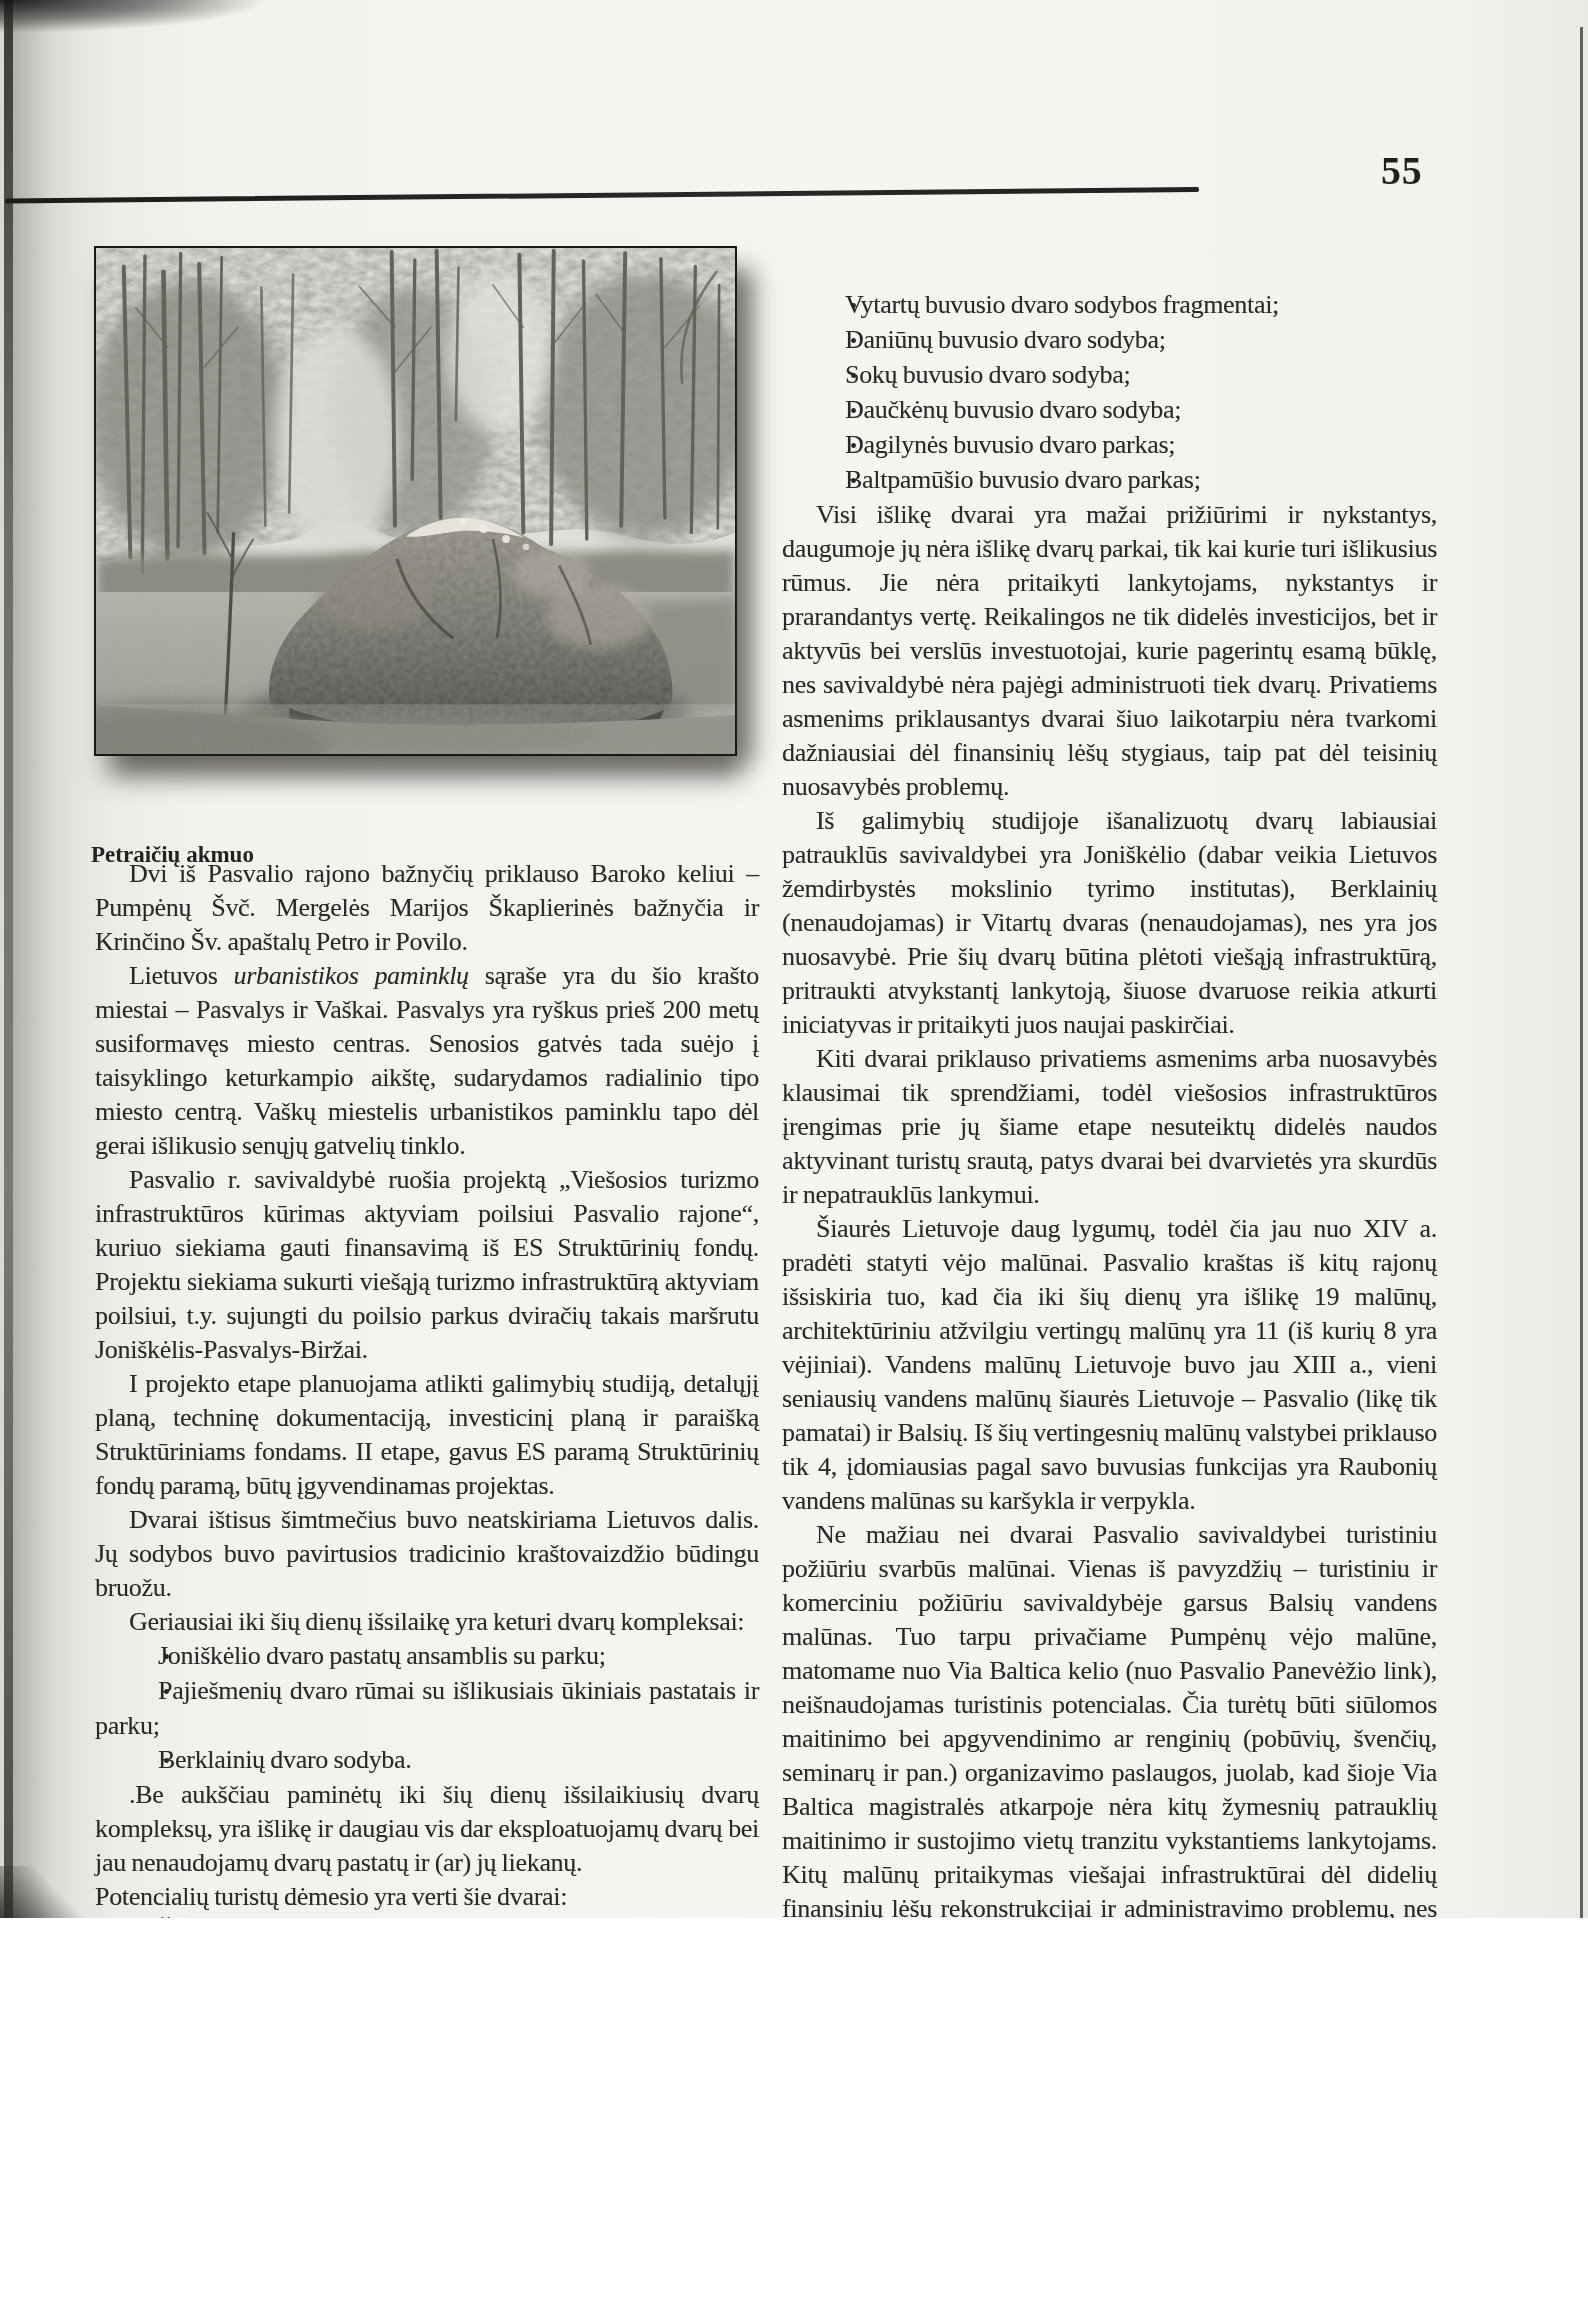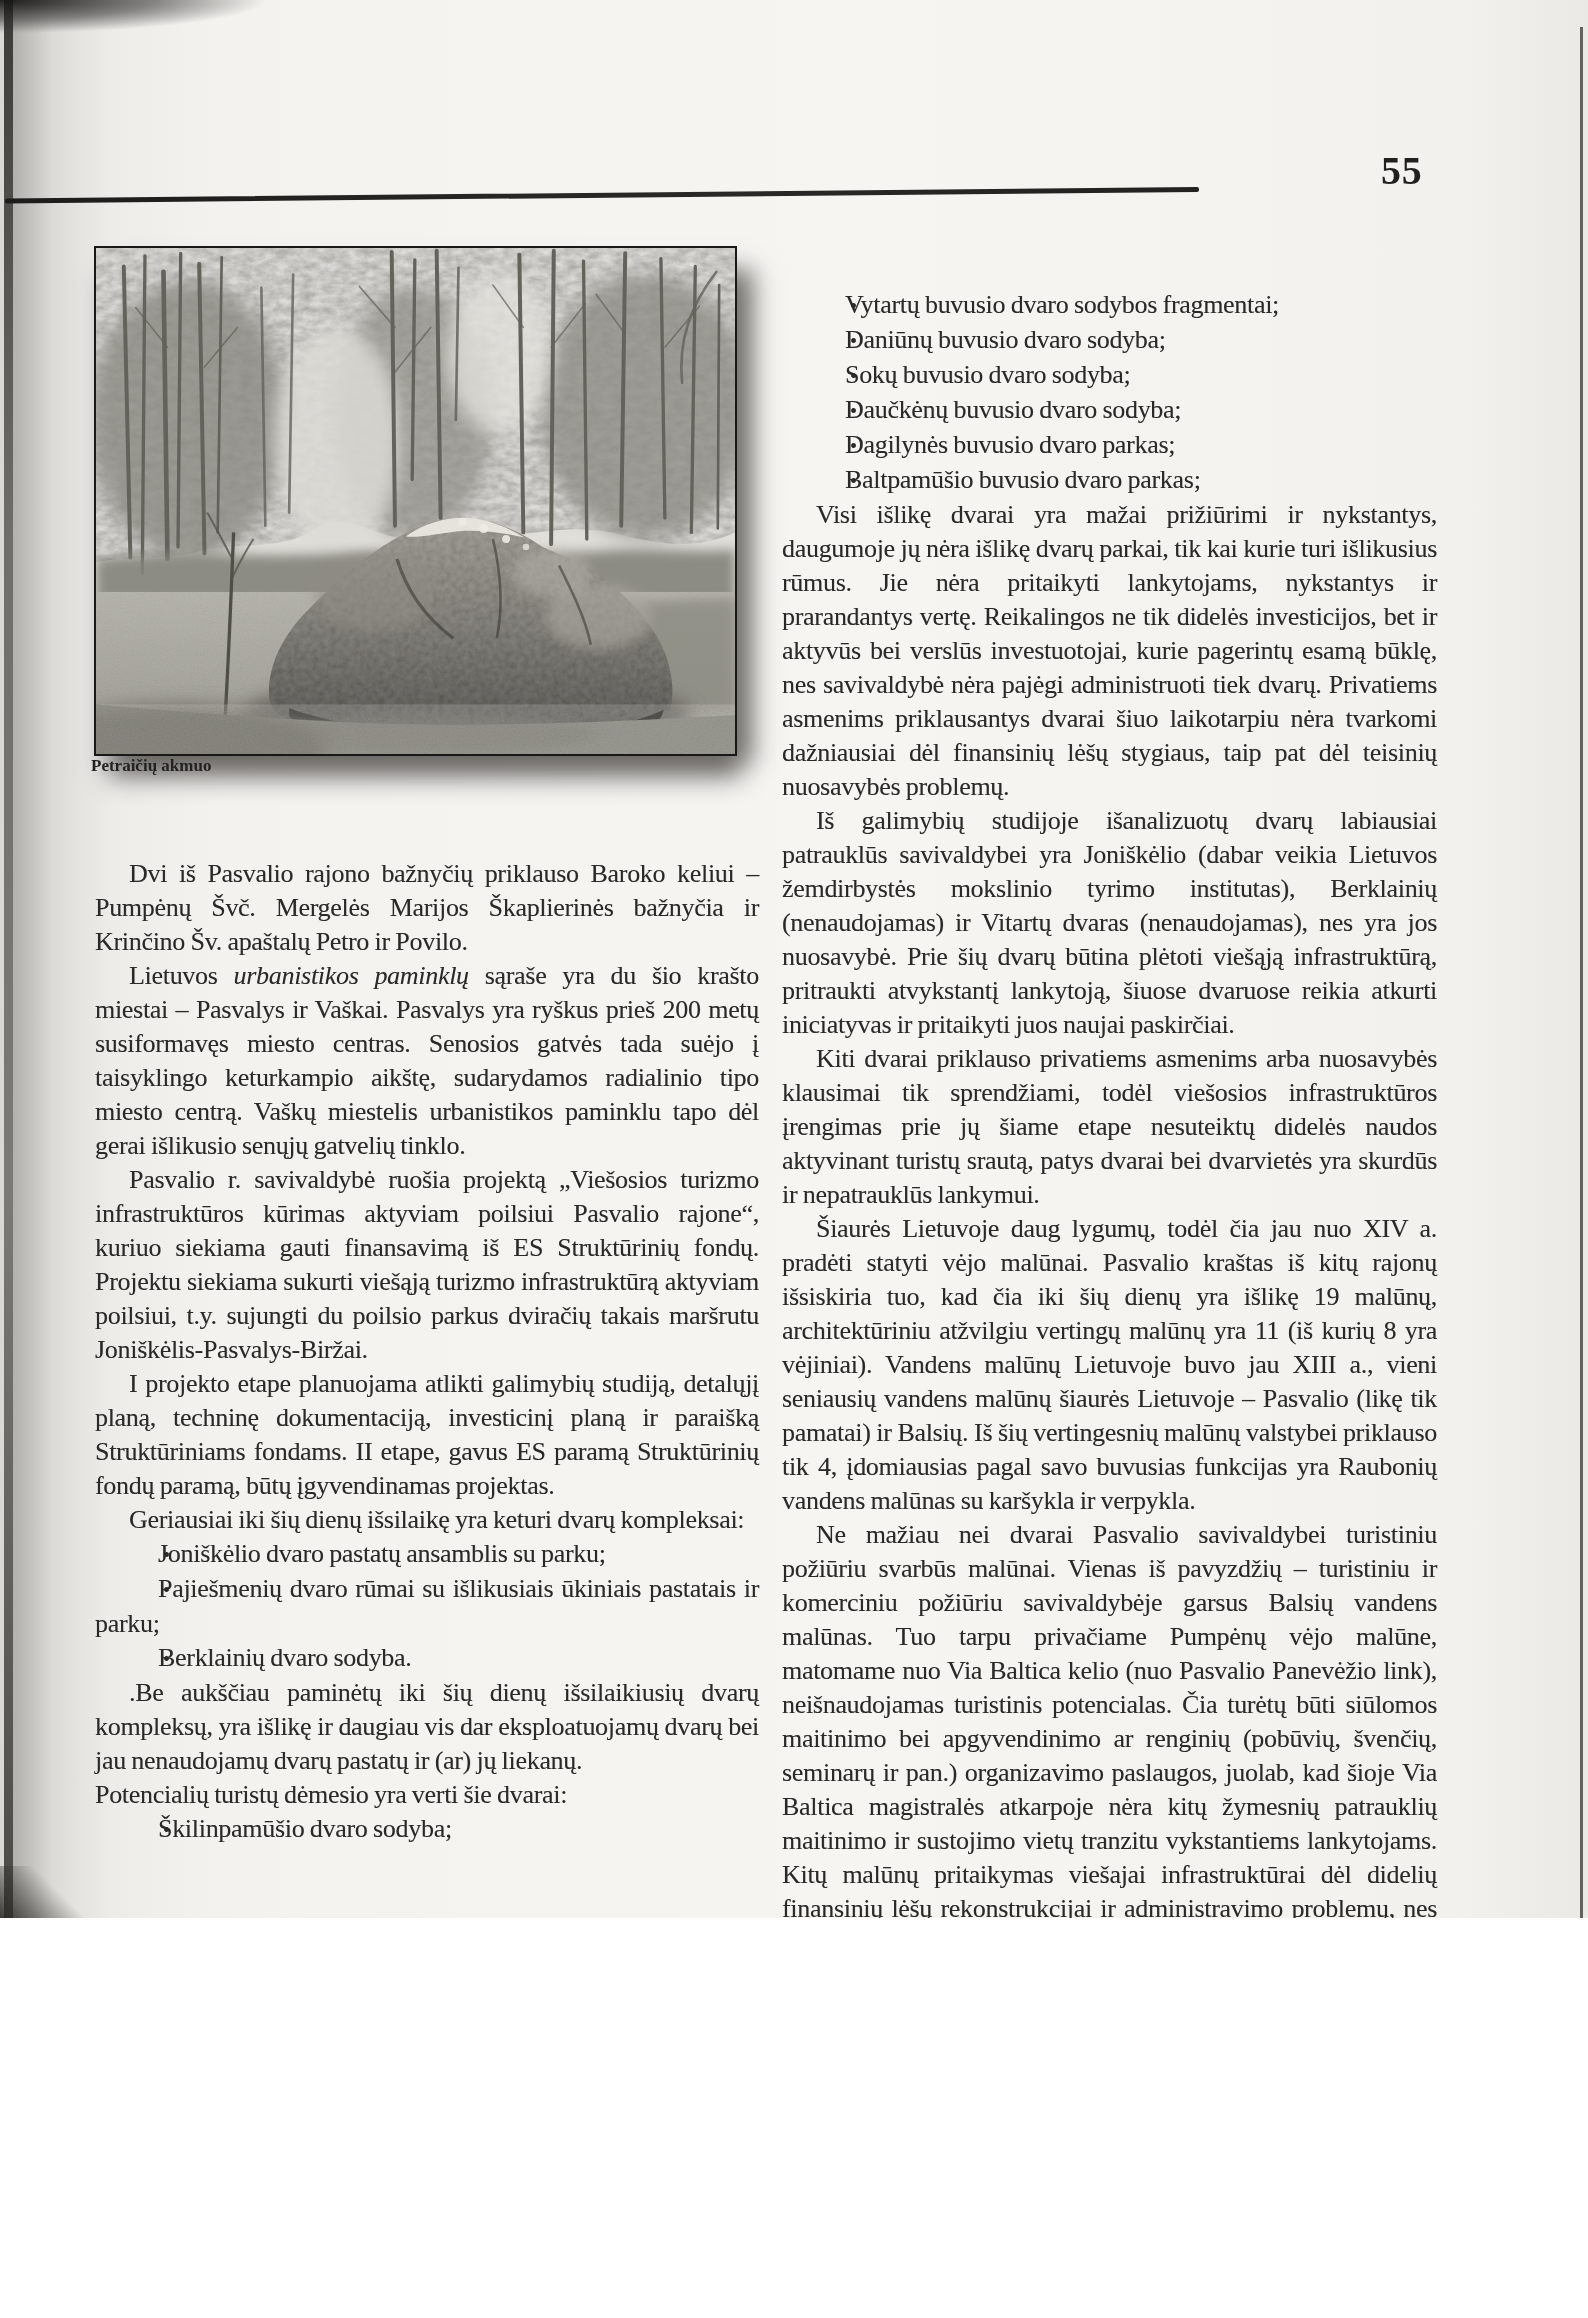--- a/index.html
+++ b/index.html
@@ -23,21 +23,21 @@
   .head-rule { position:absolute; left:5.3px; top:187px; width:1194px; height:4.6px;
     background:linear-gradient(90deg,#1d1c1a,#2a2927 60%,#232220); border-radius:2px;
     transform:rotate(-0.55deg); transform-origin:right center; }
   .page-number { position:absolute; left:1381px; top:147px; font-size:40px; font-weight:700; color:#21201e;
     letter-spacing:0.7px; }
   
   .photo { position:absolute; left:94px; top:246px; width:639px; height:506px; margin:0;
     border:2px solid #181816; background:#dcdbd7;
     box-shadow: 25px 14.6px 22.5px -8px rgba(92,90,86,.65), 8px 26.5px 24px -5.3px rgba(72,70,67,.7); }
   .photo svg { display:block; width:100%; height:100%; }
-  .caption { position:absolute; left:91px; top:756px; font-size:17px; font-weight:700; color:#232220; }
+  .caption { position:absolute; left:91px; top:842px; font-size:23px; font-weight:700; color:#232220; }
   
   .col { position:absolute; font-size:26px; line-height:34px; text-align:justify;
     letter-spacing:-0.3px; word-spacing:-0.7px;
     text-shadow:0.3px 0.3px 0.5px rgba(55,53,50,.30); }
   .col-left  { left:95px;  top:857px; width:664px; }
   .col-right { left:782px; top:288px;  width:655px;  }
   .col p { margin:0; }
   .indent { text-indent:34px; }
   .noindent { text-indent:0; }
   .li { text-indent:34px; }
@@ -182,20 +182,21 @@
     </svg>
   </figure>
 
   <div class="caption">Petraičių akmuo</div>
 
   <div class="col col-left">
     <p class="indent">Dvi iš Pasvalio rajono bažnyčių priklauso Baroko keliui – Pumpėnų Švč. Mergelės Marijos Škaplierinės bažnyčia ir Krinčino Šv. apaštalų Petro ir Povilo.</p>
     <p class="indent"><span>Lietuvos </span><i>urbanistikos paminklų</i><span> sąraše yra du šio krašto miestai – Pasvalys ir Vaškai. Pasvalys yra ryškus prieš 200 metų susiformavęs miesto centras. Senosios gatvės tada suėjo į taisyklingo keturkampio aikštę, sudarydamos radialinio tipo miesto centrą. Vaškų miestelis urbanistikos paminklu tapo dėl gerai išlikusio senųjų gatvelių tinklo.</span></p>
     <p class="indent">Pasvalio r. savivaldybė ruošia projektą „Viešosios turizmo infrastruktūros kūrimas aktyviam poilsiui Pasvalio rajone“, kuriuo siekiama gauti finansavimą iš ES Struktūrinių fondų. Projektu siekiama sukurti viešąją turizmo infrastruktūrą aktyviam poilsiui, t.y. sujungti du poilsio parkus dviračių takais maršrutu Joniškėlis-Pasvalys-Biržai.</p>
     <p class="indent">I projekto etape planuojama atlikti galimybių studiją, detalųjį planą, techninę dokumentaciją, investicinį planą ir paraišką Struktūriniams fondams. II etape, gavus ES paramą Struktūrinių fondų paramą, būtų įgyvendinamas projektas.</p>
+    <p class="indent">Dvarai ištisus šimtmečius buvo neatskiriama Lietuvos dalis. Jų sodybos buvo pavirtusios tradicinio kraštovaizdžio būdingu bruožu.</p>
     <p class="indent">Geriausiai iki šių dienų išsilaikę yra keturi dvarų kompleksai:</p>
     <p class="li"><span class="dot">•</span><span>Joniškėlio dvaro pastatų ansamblis su parku;</span></p>
     <p class="li"><span class="dot">•</span><span>Pajiešmenių dvaro rūmai su išlikusiais ūkiniais pastatais ir parku;</span></p>
     <p class="li"><span class="dot">•</span><span>Berklainių dvaro sodyba.</span></p>
     <p class="indent">.Be aukščiau paminėtų iki šių dienų išsilaikiusių dvarų kompleksų, yra išlikę ir daugiau vis dar eksploatuojamų dvarų bei jau nenaudojamų dvarų pastatų ir (ar) jų liekanų.</p>
     <p class="noindent">Potencialių turistų dėmesio yra verti šie dvarai:</p>
     <p class="li"><span class="dot">•</span><span>Škilinpamūšio dvaro sodyba;</span></p>
   </div>
 
   <div class="col col-right">

